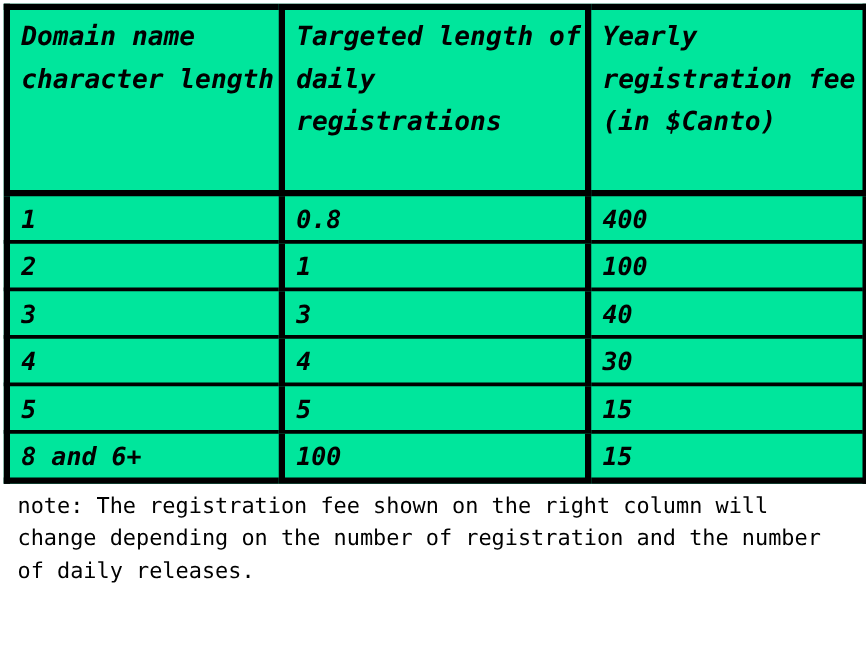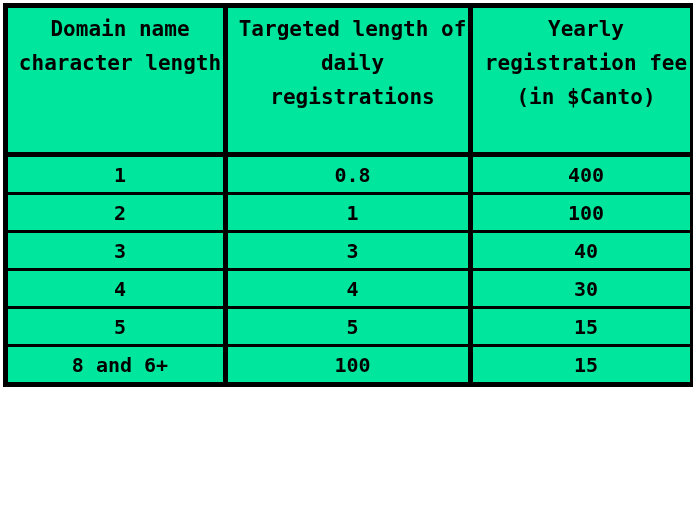--- a/index.html
+++ b/index.html
@@ -35,25 +35,26 @@
   }
 
   .fee-table col.c1 { width: 220px; }
   .fee-table col.c2 { width: 245px; }
   .fee-table col.c3 { width: 222px; }
 
   .fee-table th,
   .fee-table td {
     background: #00E69C;
     color: #000000;
-    text-align: center;
+    text-align: left;
     vertical-align: top;
     padding: 4px 0 4px 9px;
     border-right: 5px solid #000000;
     box-sizing: border-box;
+    font-style: italic;
   }
   .fee-table th:last-child,
   .fee-table td:last-child {
     border-right: none;
   }
 
   .fee-table thead th {
     font-weight: bold;
     font-size: 21px;
     line-height: 34px;
@@ -140,15 +141,16 @@
       </tr>
       <tr>
         <td>8 and 6+</td>
         <td>100</td>
         <td>15</td>
       </tr>
     </tbody>
   </table>
 
   <div class="notes">
+    <p class="note note-2">note: The registration fee shown on the right column will change depending on the number of registration and the number of daily releases.</p>
   </div>
 
 </div>
 
 </body></html>

